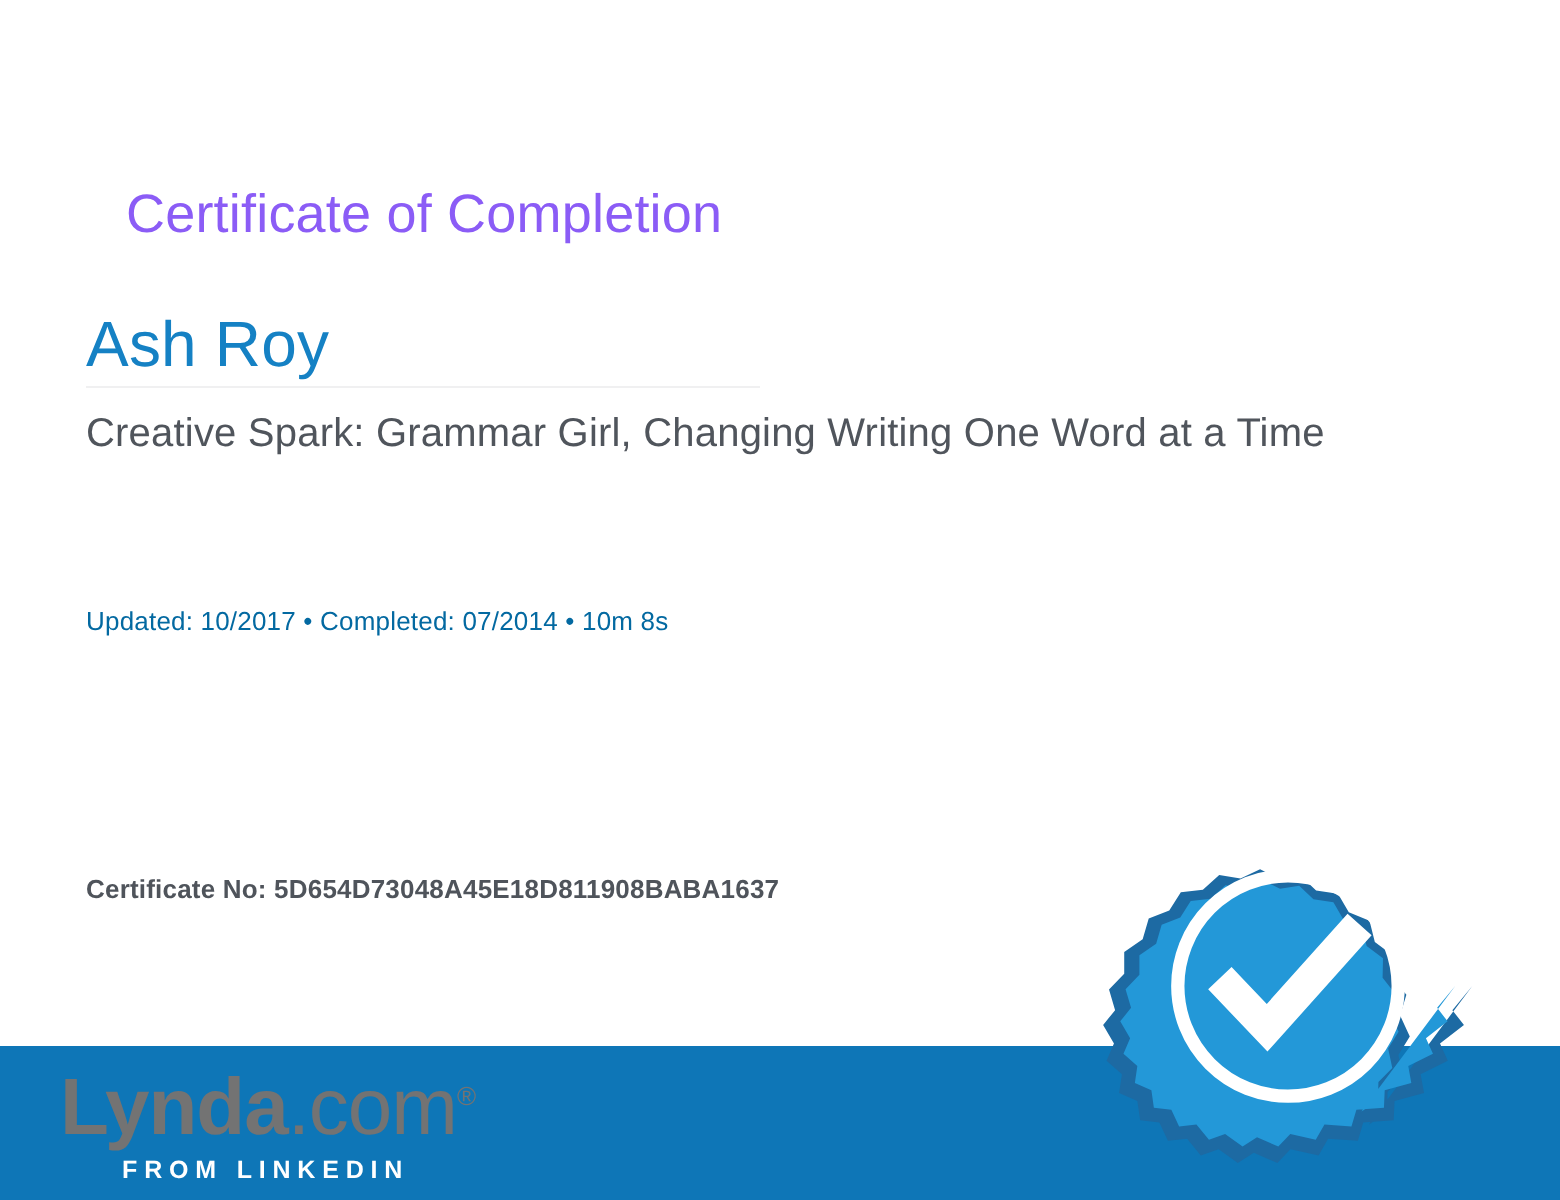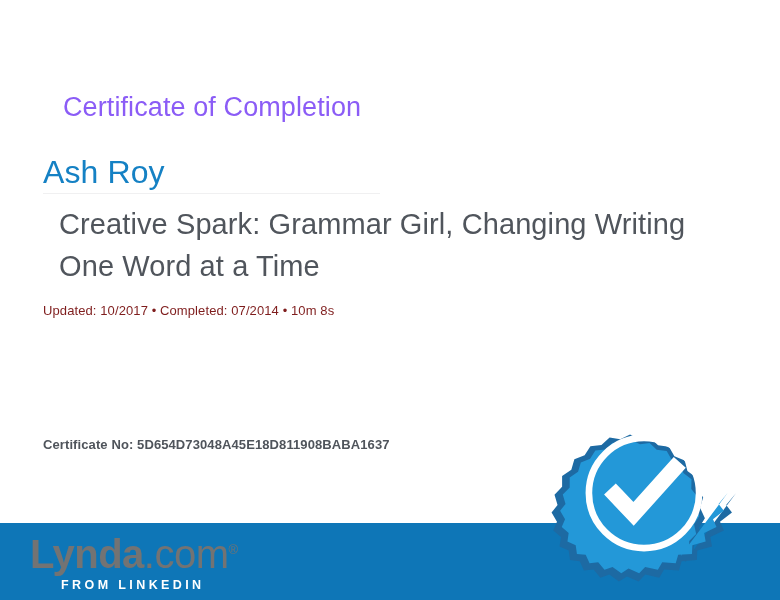--- a/index.html
+++ b/index.html
@@ -60,36 +60,36 @@
     width: 337px;
     height: 1px;
     background: #f0f0f1;
     border: 0;
     margin: 0;
   }
 
   .course-title {
     position: absolute;
     top: 203px;
-    left: 16px;
+    left: 0;
     width: 640px;
-    font-size: 29px;
+    font-size: 20px;
     font-weight: 400;
     line-height: 1.45;
     color: #50555c;
     letter-spacing: 0.1px;
   }
 
   .meta-line {
     position: absolute;
     top: 303px;
     left: 0;
     font-size: 13px;
     font-weight: 400;
-    color: #7f1d1d;
+    color: #0369a1;
     letter-spacing: 0.1px;
     white-space: nowrap;
   }
 
   .cert-number {
     position: absolute;
     top: 437px;
     left: 0;
     font-size: 13px;
     font-weight: 700;

